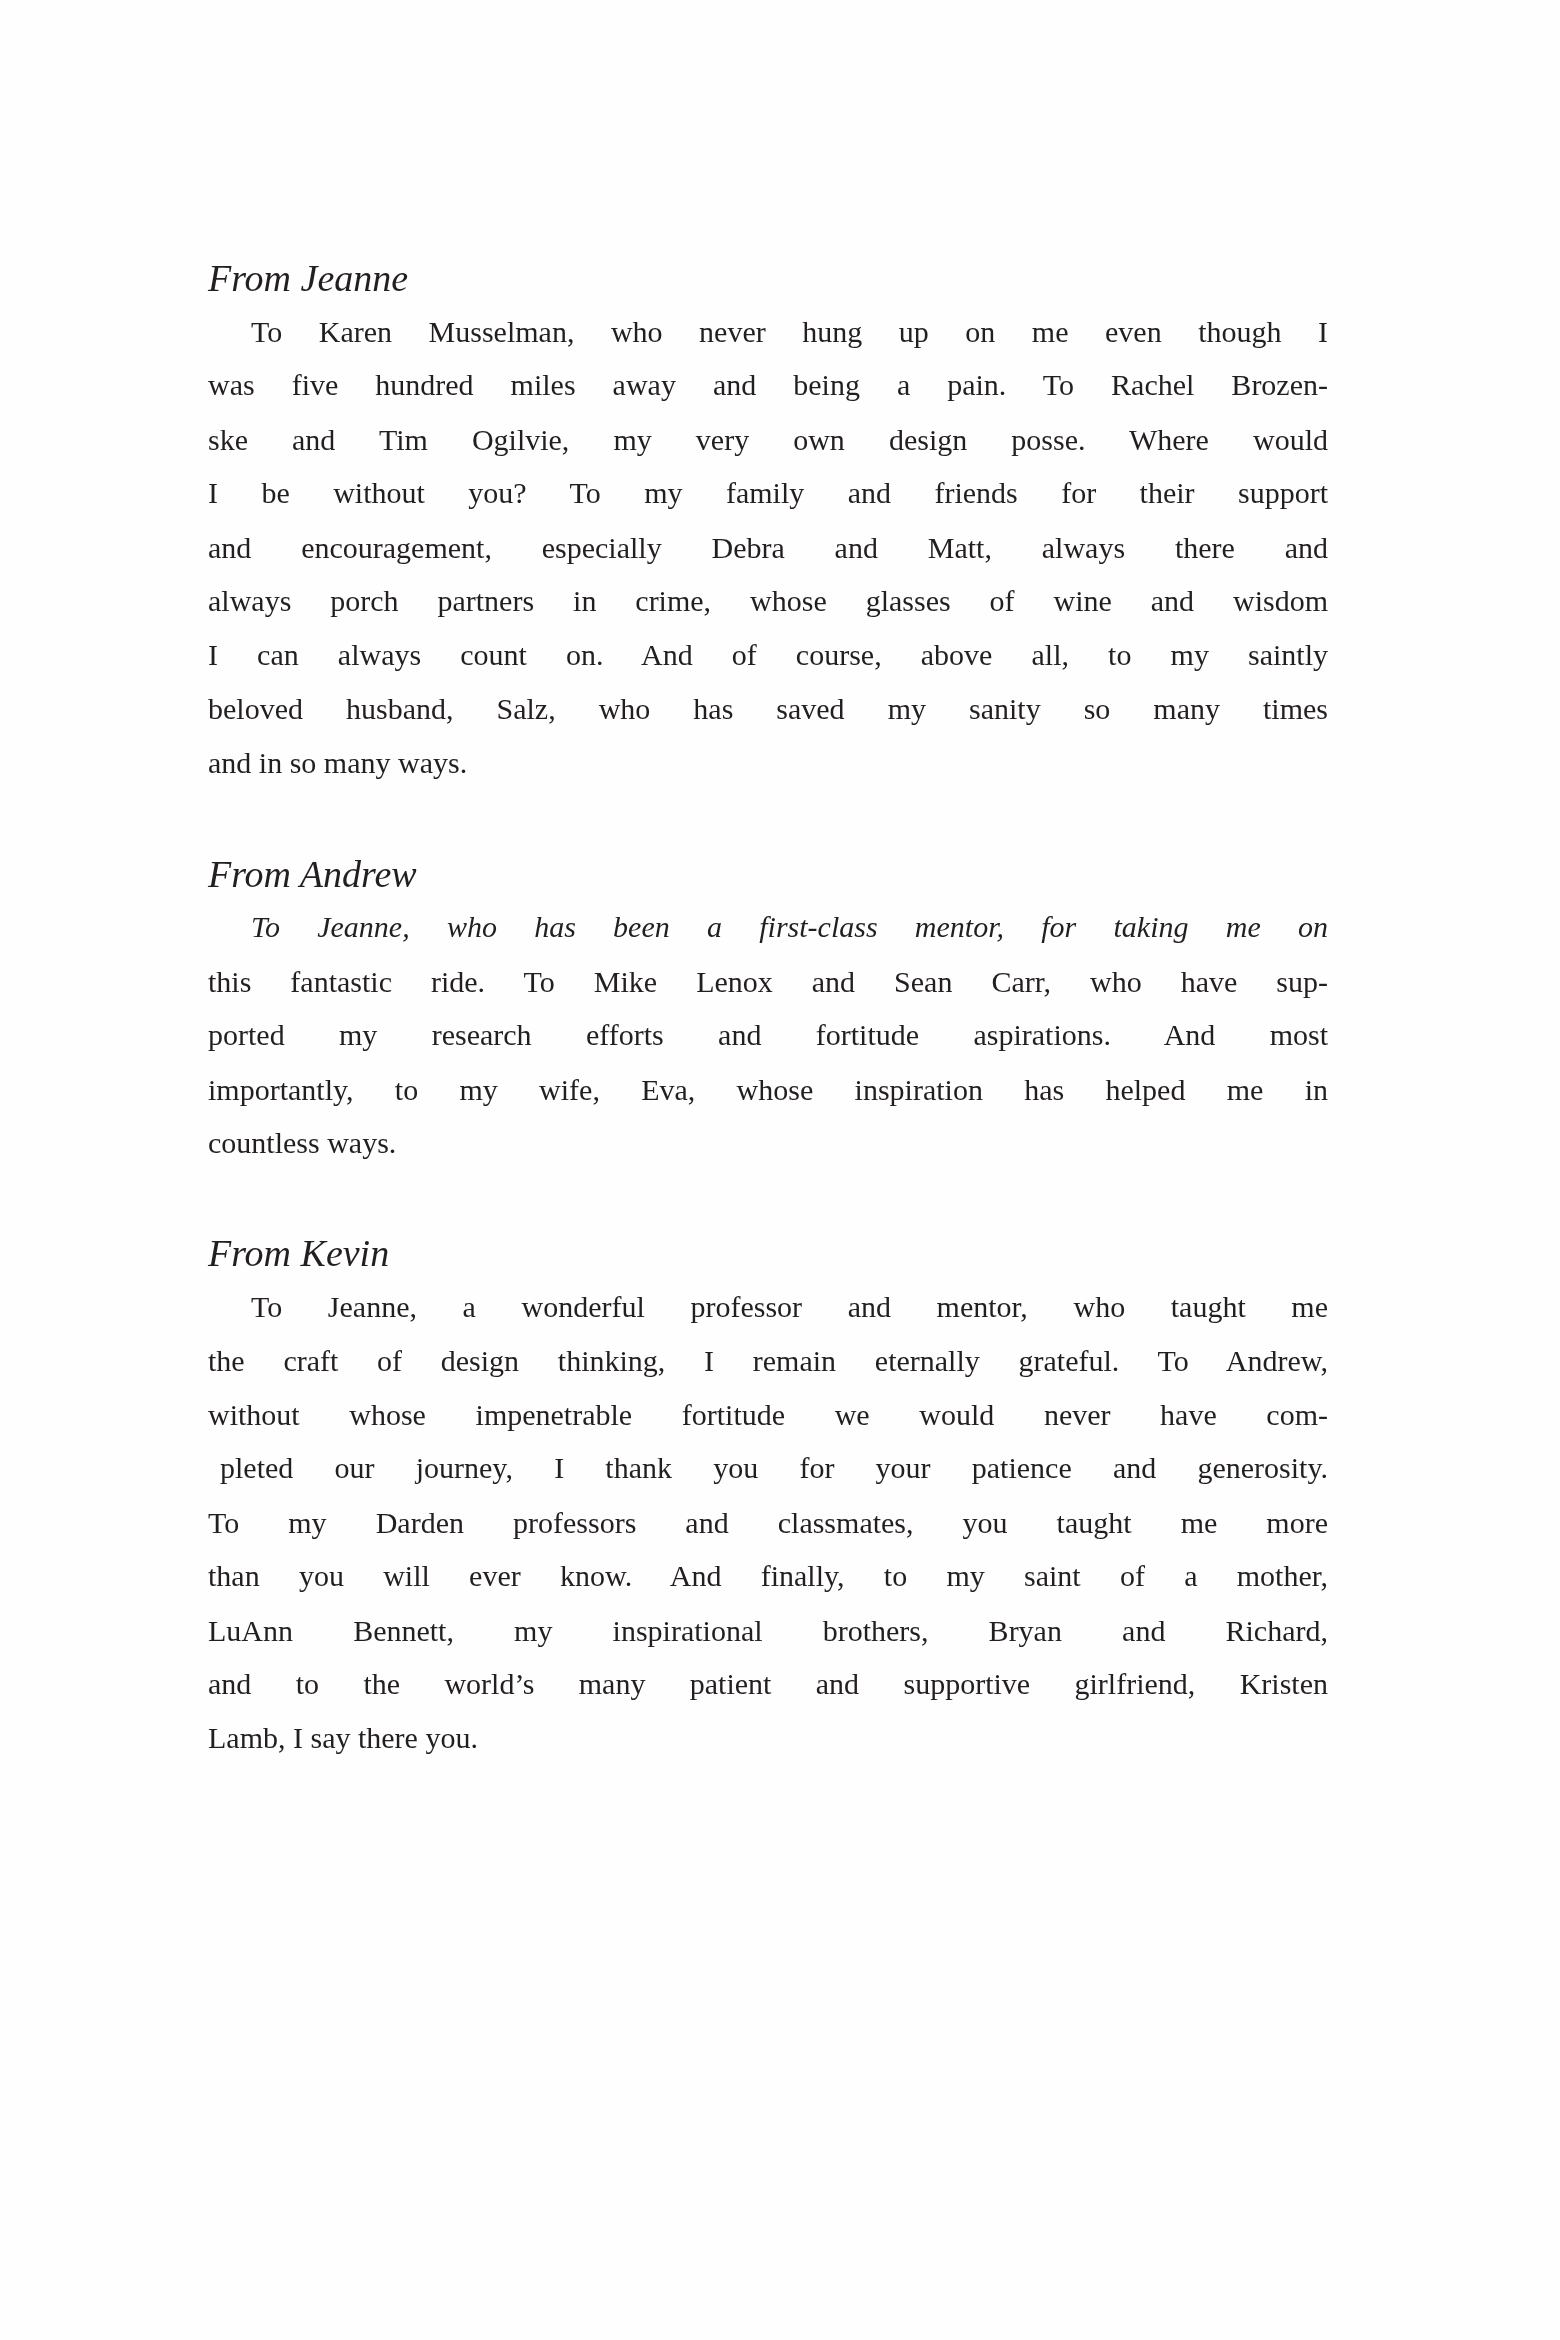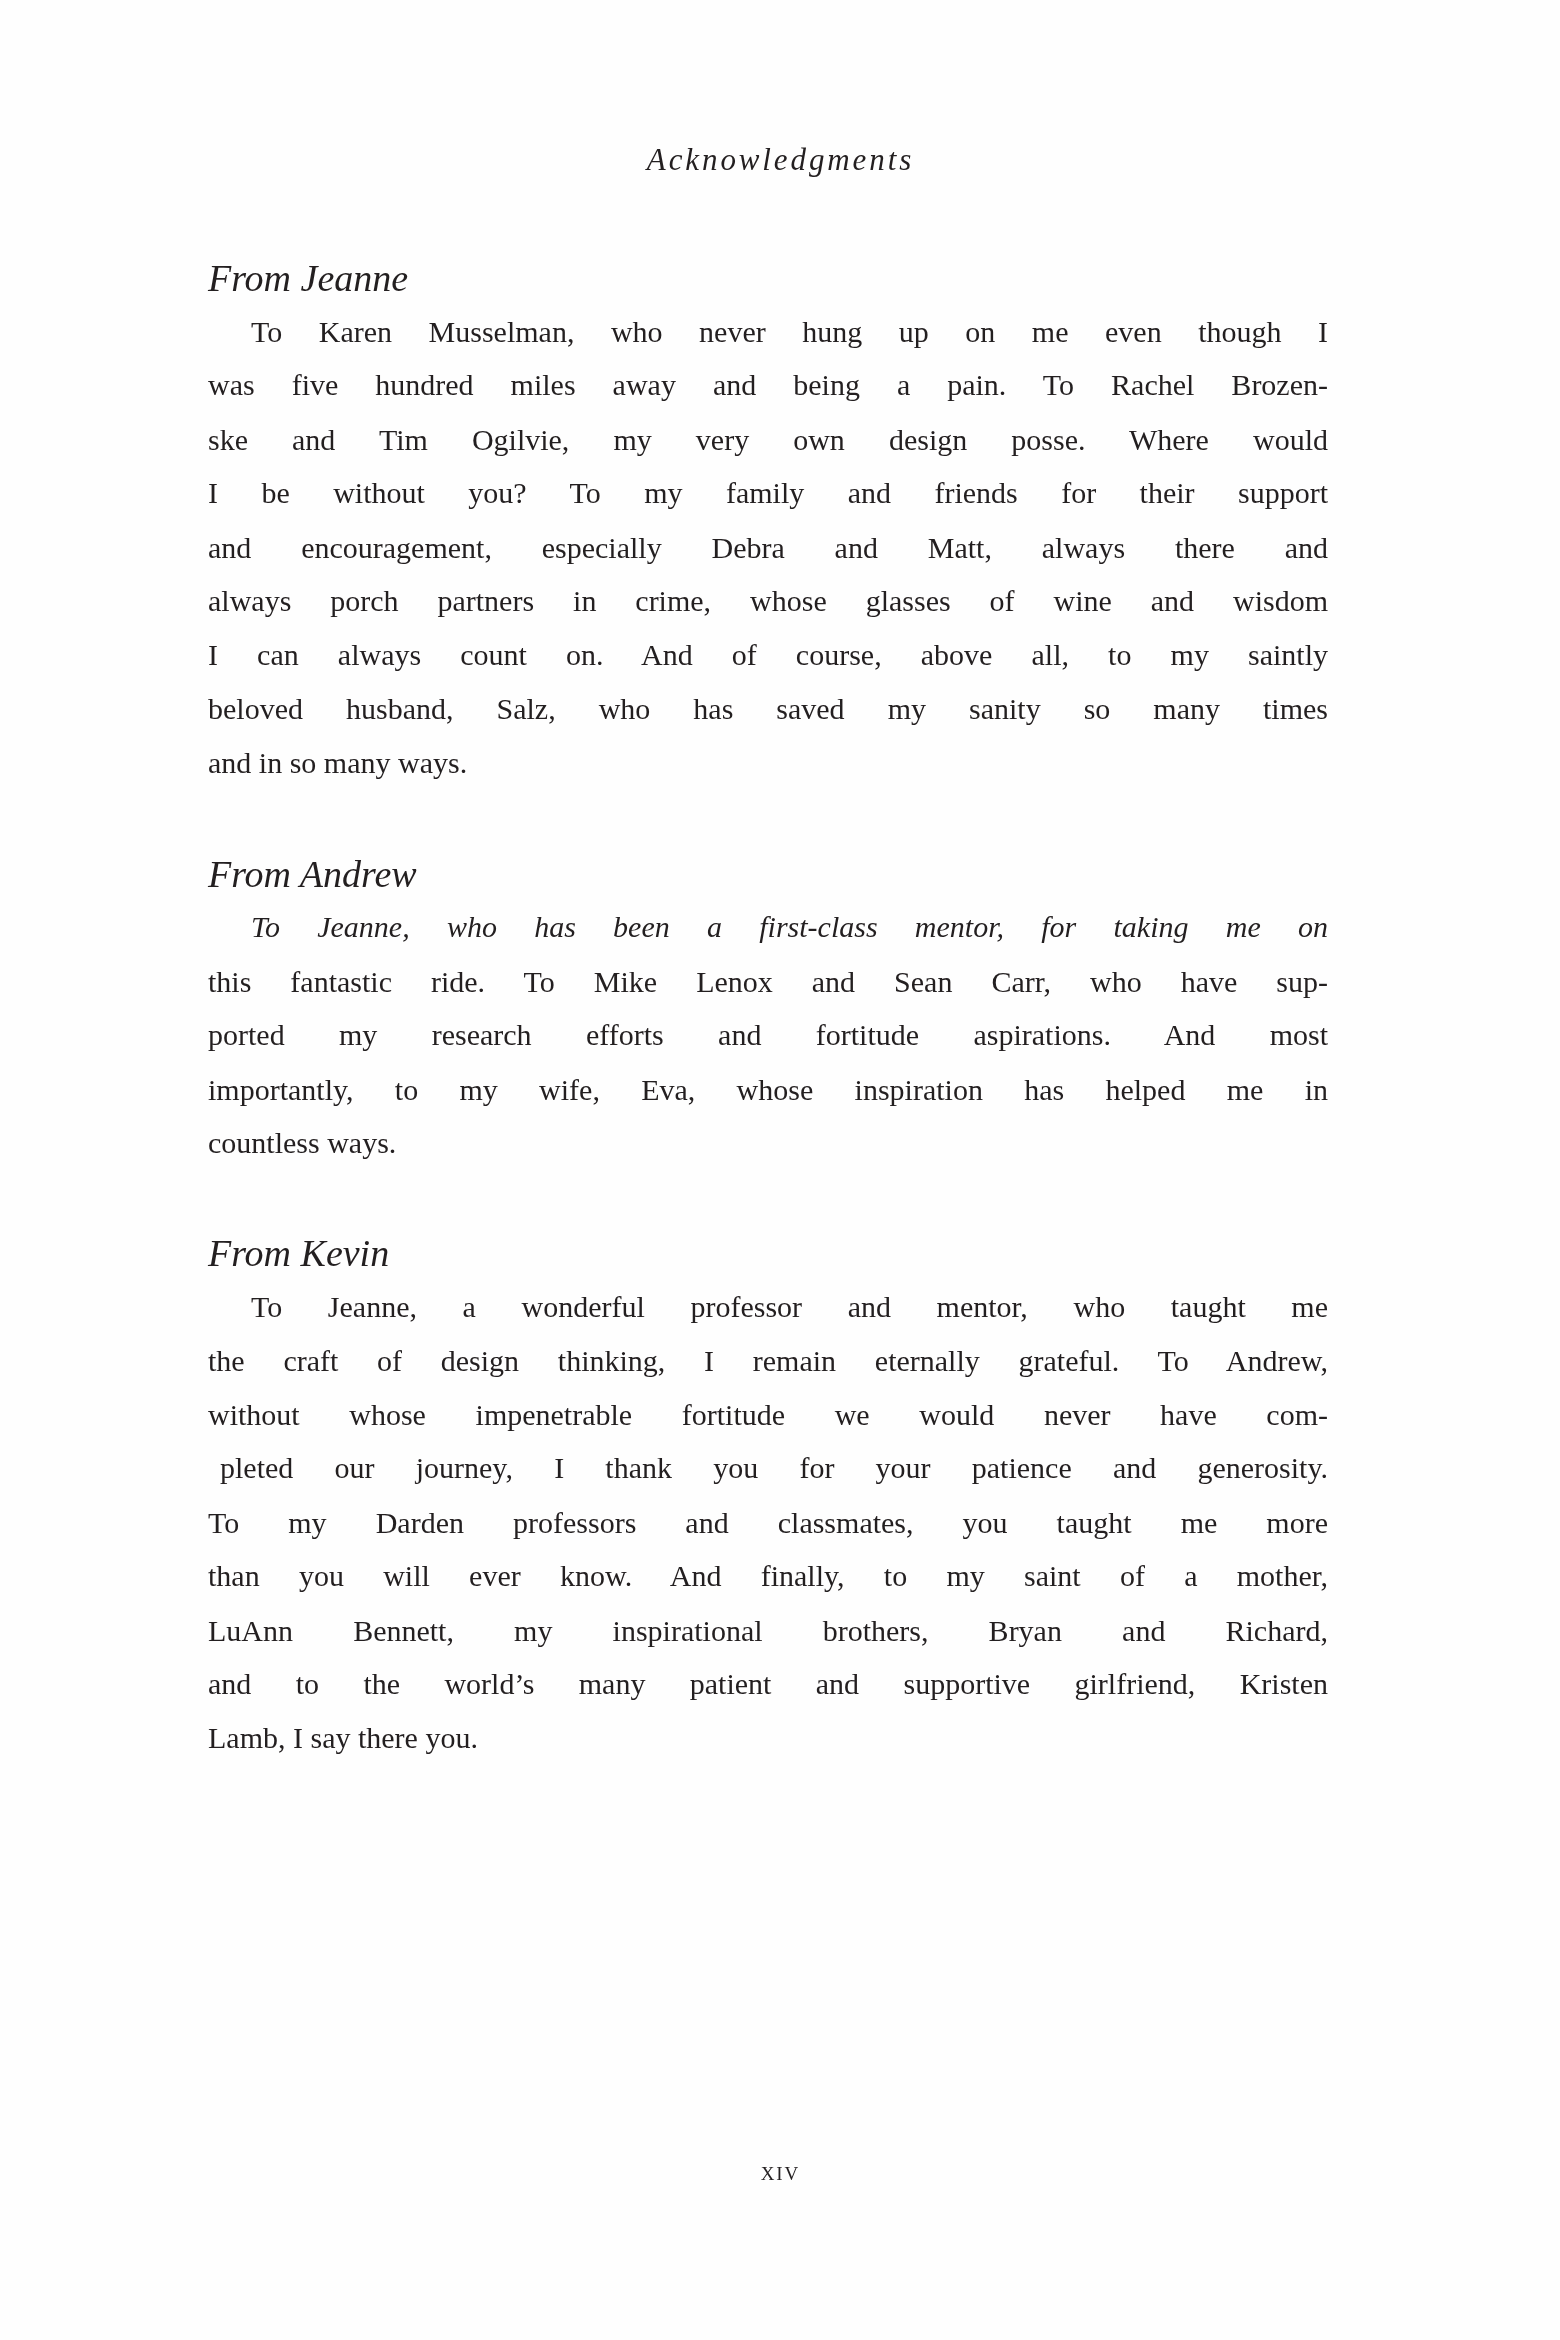--- a/index.html
+++ b/index.html
@@ -9,21 +9,20 @@
   .heading { position: absolute; left: 208px; font-style: italic; font-size: 38px; line-height: 46px; white-space: nowrap; }
   .line { position: absolute; left: 208px; width: 1120px; font-size: 30px; line-height: 46px; text-align: justify; text-align-last: justify; white-space: nowrap; }
   .line.indent { left: 251px; width: 1077px; }
   .line.last { text-align-last: left; }
   .folio { position: absolute; left: 0; width: 1561px; top: 2155px; text-align: center; font-size: 27px; letter-spacing: 1.9px; line-height: 32.5px; font-variant: small-caps; }
 </style>
 </head>
 <body>
 
 <div class="page">
-  <div class="running-head">Acknowledgments</div>
 
   <div>
     <div class="heading" style="top:255px">From Jeanne</div>
     <div class="line indent" style="top:309px"><span style="white-space: nowrap;">To Karen Musselman, who never hung up on me even though I</span></div>
     <div class="line" style="top:362px"><span style="white-space: nowrap;">was five hundred miles away and being a pain. To Rachel Brozen-</span></div>
     <div class="line" style="top:417px"><span style="white-space: nowrap;">ske and Tim Ogilvie, my very own design posse. Where would</span></div>
     <div class="line" style="top:470px"><span style="white-space: nowrap;">I be without you? To my family and friends for their support</span></div>
     <div class="line" style="top:525px"><span style="white-space: nowrap;">and encouragement, especially Debra and Matt, always there and</span></div>
     <div class="line" style="top:578px"><span style="white-space: nowrap;">always porch partners in crime, whose glasses of wine and wisdom</span></div>
     <div class="line" style="top:632px"><span style="white-space: nowrap;">I can always count on. And of course, above all, to my saintly</span></div>
@@ -46,15 +45,14 @@
     <div class="line" style="top:1338px"><span style="white-space: nowrap;">the craft of design thinking, I remain eternally grateful. To Andrew,</span></div>
     <div class="line" style="top:1392px"><span style="white-space: nowrap;">without whose impenetrable fortitude we would never have com-</span></div>
     <div class="line" style="top:1445px"><span style="white-space: nowrap; margin-left: 12px;">pleted our journey, I thank you for your patience and generosity.</span></div>
     <div class="line" style="top:1500px"><span style="white-space: nowrap;">To my Darden professors and classmates, you taught me more</span></div>
     <div class="line" style="top:1553px"><span style="white-space: nowrap;">than you will ever know. And finally, to my saint of a mother,</span></div>
     <div class="line" style="top:1608px"><span style="white-space: nowrap;">LuAnn Bennett, my inspirational brothers, Bryan and Richard,</span></div>
     <div class="line" style="top:1661px"><span style="white-space: nowrap;">and to the world’s many patient and supportive girlfriend, Kristen</span></div>
     <div class="line last" style="top:1715px">Lamb, I say there you.</div>
   </div>
 
-  <div class="folio">xiv</div>
 </div>
 
 
 </body></html>

